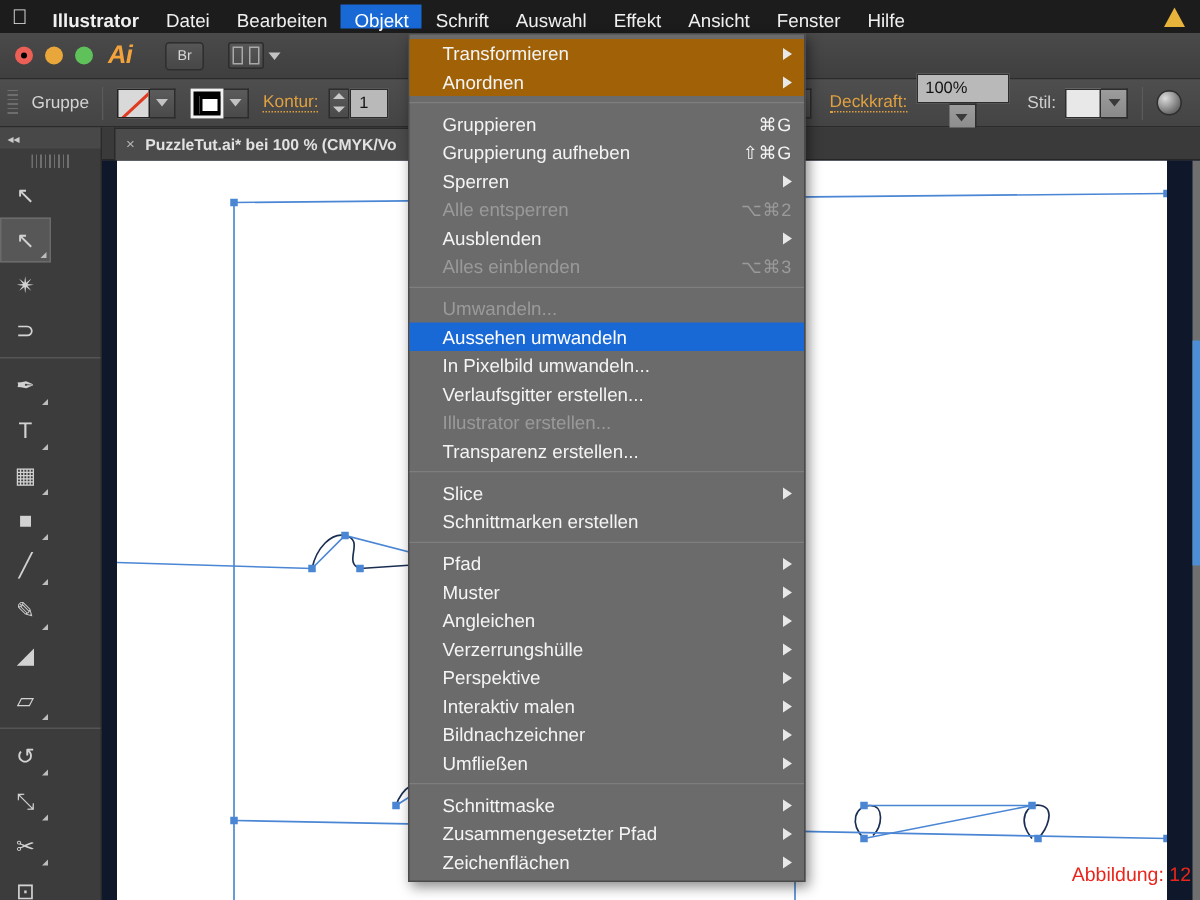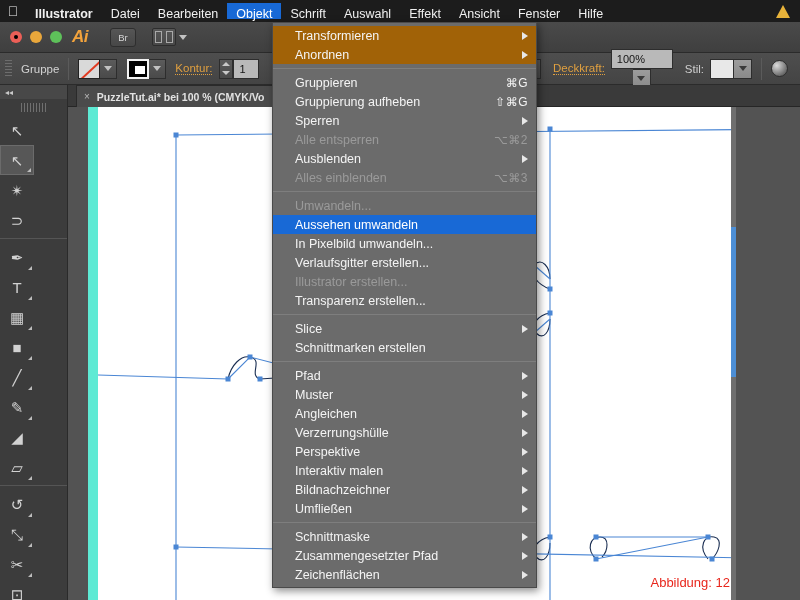--- a/index.html
+++ b/index.html
@@ -182,21 +182,21 @@
     position: absolute; right: 2px; bottom: 2px;
     width: 0; height: 0;
     border-left: 4px solid transparent; border-bottom: 4px solid #bdbdbd;
   }
   .tdiv { width: 56px; height: 1px; background: #555; margin: 3px auto; }
   .tgl { color: #d2d2d2; font-size: 15px; line-height: 1; }
 
   
   .canvaswrap {
     position: absolute; top: 107px; left: 68px;
-    width: 648px; height: 493px; background: #5eead4; overflow: hidden; margin-left: 20px;
+    width: 732px; height: 493px; background: #0f172a; overflow: hidden;
   }
   .artboard {
     position: absolute; left: 10px; top: 0; width: 700px; height: 493px;
     background: #ffffff;
   }
   .canvas-svg { position: absolute; left: 0; top: 0; }
   .caption {
     position: absolute; right: 6px; bottom: 10px;
     color: #e8261c; font-size: 13px; white-space: nowrap;
   }

